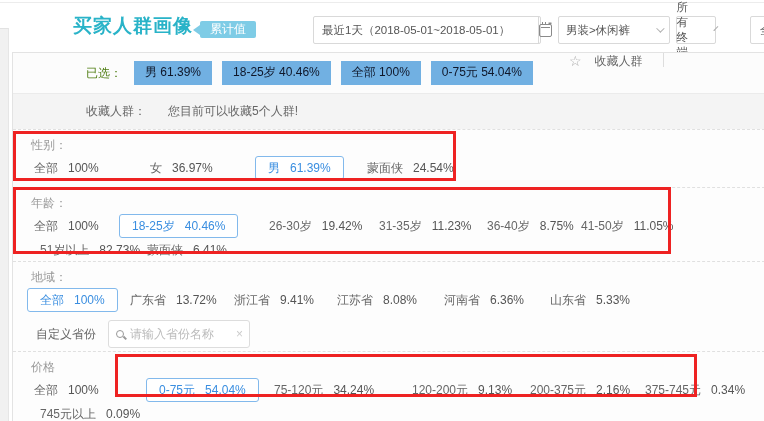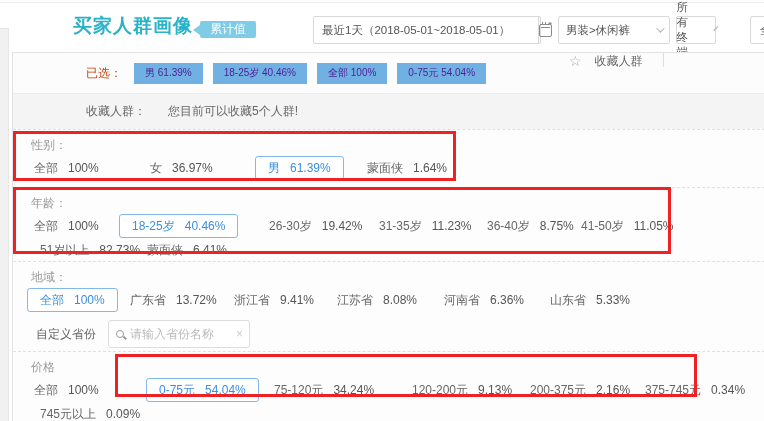--- a/index.html
+++ b/index.html
@@ -25,22 +25,22 @@
 
   .cat-box { left:558px; width:112px; justify-content:center; cursor:pointer; }
   .term-box { left:676px; width:40px; justify-content:flex-end; cursor:pointer; }
   .partial-box { left:750px; width:40px; padding-left:9px; cursor:pointer; }
   .caret { display:inline-block; width:6px; height:6px; border-right:1px solid #b0b0b0; border-bottom:1px solid #b0b0b0; transform:rotate(45deg) translateY(-2px); margin-left:6px; }
 
   
   .panel { position:absolute; left:12px; top:52px; width:778px; height:369px; border:1px solid #e3e3e3; border-right:none; border-bottom:none; background:#fdfdfd; }
 
   .row-selected { height:40px; display:flex; align-items:center; padding-left:73px; position:relative; background:#fcfcfc; }
-  .sel-label { color:#c2410c; margin-right:12px; }
-  .sel-tag { background:#71b0e2; color:#4c1d95; padding:3px 11px 4px; margin-right:10px; font-size:10px; cursor:pointer; white-space:nowrap; }
+  .sel-label { color:#4d7c0f; margin-right:12px; }
+  .sel-tag { background:#71b0e2; color:#0f172a; padding:3px 11px 4px; margin-right:10px; font-size:12px; cursor:pointer; white-space:nowrap; }
   .fav-group { position:absolute; left:556px; top:0; height:40px; display:flex; align-items:flex-start; cursor:pointer; color:#666;gap:8px; }
   .star-icon { color:#aaa; font-size:14px; margin-right:5px; }
   .star-icon::before { content:"☆"; }
   .vdivider { width:1px; height:14px; background:#ddd; margin:0 12px; }
   .filter-group { display:flex; align-items:center; cursor:pointer; color:#666; white-space:nowrap; }
   .funnel-icon { margin-right:5px; display:inline-block; }
 
   .row-favorite { height:36px; background:#f4f4f4; border-top:1px solid #ebebeb; display:flex; align-items:center; padding-left:73px; color:#666; }
   .fav-label { color:#666; }
   .fav-msg { margin-left:22px; color:#666; }
@@ -137,21 +137,21 @@
         <span class="opt" style="left:119px">
             <span class="n">女</span>
             <span class="v">36.97%</span>
           </span>
         <span class="opt sel" style="left:224px">
             <span class="n">男</span>
             <span class="v">61.39%</span>
           </span>
         <span class="opt" style="left:336px">
             <span class="n">蒙面侠</span>
-            <span class="v">1.64%</span>
+            <span class="v">24.54%</span>
           </span>
       </div>
     </div>
 
     <div class="section sec-age">
       <div class="sec-label">年龄：</div>
       <div class="opts">
         <span class="opt" style="left:3px">
             <span class="n">全部</span>
             <span class="v">100%</span>

